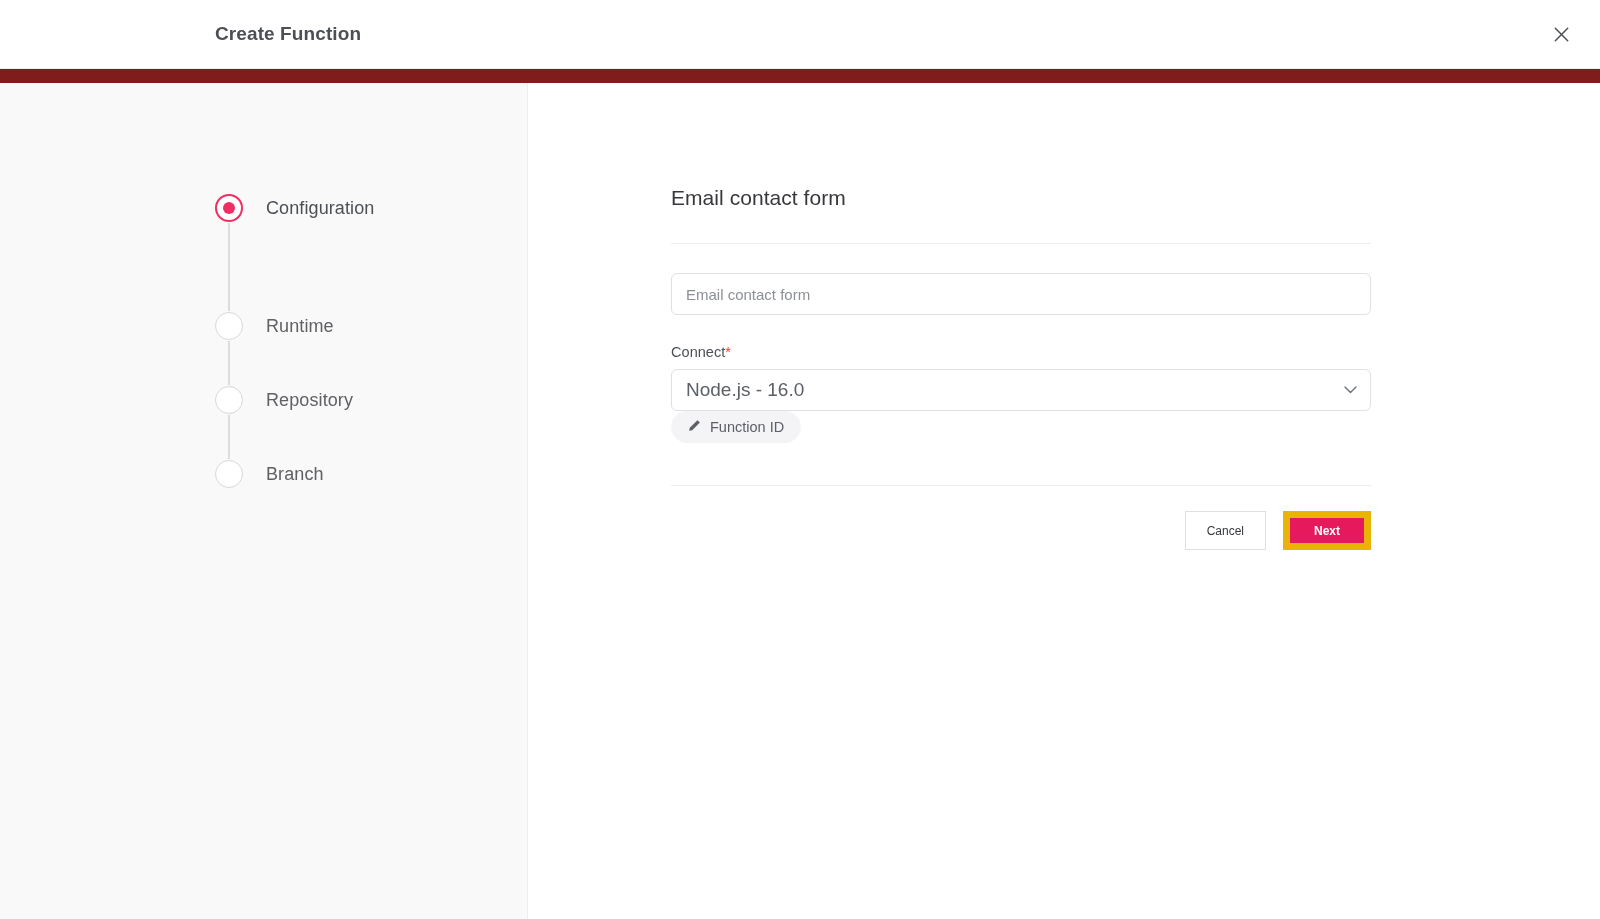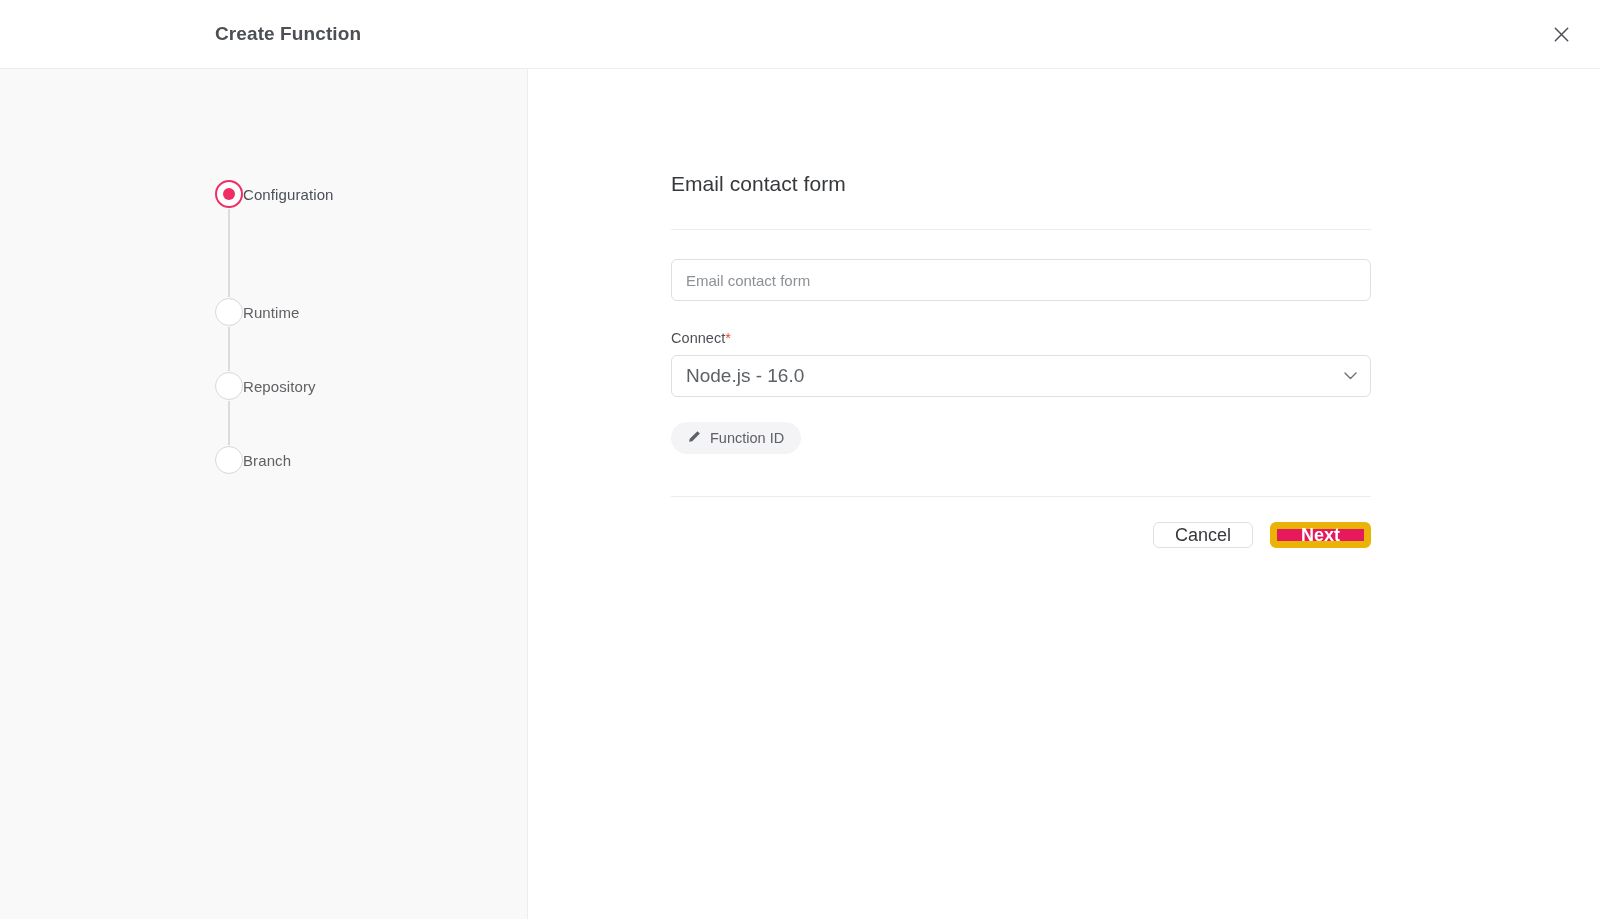--- a/index.html
+++ b/index.html
@@ -11,21 +11,22 @@
     background: #ffffff;
     font-family: "Liberation Sans", sans-serif;
     -webkit-font-smoothing: antialiased;
   }
 
   .modal {
     width: 1600px;
     height: 919px;
     display: flex;
     flex-direction: column;
-    background: #4d7c0f;
+    background: #7f1d1d;
+    gap: 14px;
   }
 
   
   .modal-header {
     height: 69px;
     min-height: 69px;
     background: #ffffff;
     border-bottom: 1px solid #ededf0;
     display: flex;
     align-items: center;
@@ -101,21 +102,22 @@
 
   .step-bullet .dot {
     width: 12px;
     height: 12px;
     border-radius: 50%;
     background: transparent;
   }
   .step-row.active .step-bullet .dot { background: #f02e65; }
 
   .step-label {
-    font-size: 15px;
+    margin-left: 23px;
+    font-size: 18px;
     color: #606065;
     letter-spacing: 0.1px;
   }
   .step-row.active .step-label { color: #4c5055; }
 
   .step-connector {
     width: 28px;
     display: flex;
     justify-content: center;
     height: 44px;
@@ -199,21 +201,20 @@
   .select-chevron {
     position: absolute;
     right: 14px;
     top: 50%;
     transform: translateY(-50%);
     pointer-events: none;
     display: flex;
   }
 
   .pill-button {
-    margin-top: 25px;
     display: inline-flex;
     align-items: center;
     gap: 9px;
     height: 32px;
     padding: 0 17px;
     border-radius: 16px;
     background: #f4f4f6;
     border: none;
     cursor: pointer;
     font-size: 14.5px;
@@ -228,23 +229,23 @@
   }
 
   .actions {
     margin-top: 25px;
     display: flex;
     justify-content: flex-end;
     gap: 17px;
   }
 
   .btn {
-    height: 26px;
-    border-radius: 6px;
-    font-size: 18px;
+    height: 39px;
+    border-radius: 0;
+    font-size: 12px;
     font-family: "Liberation Sans", sans-serif;
     cursor: pointer;
     padding: 0 21px;
     display: inline-flex;
     align-items: center;
     justify-content: center;
   }
 
   .btn-secondary {
     background: #ffffff;

